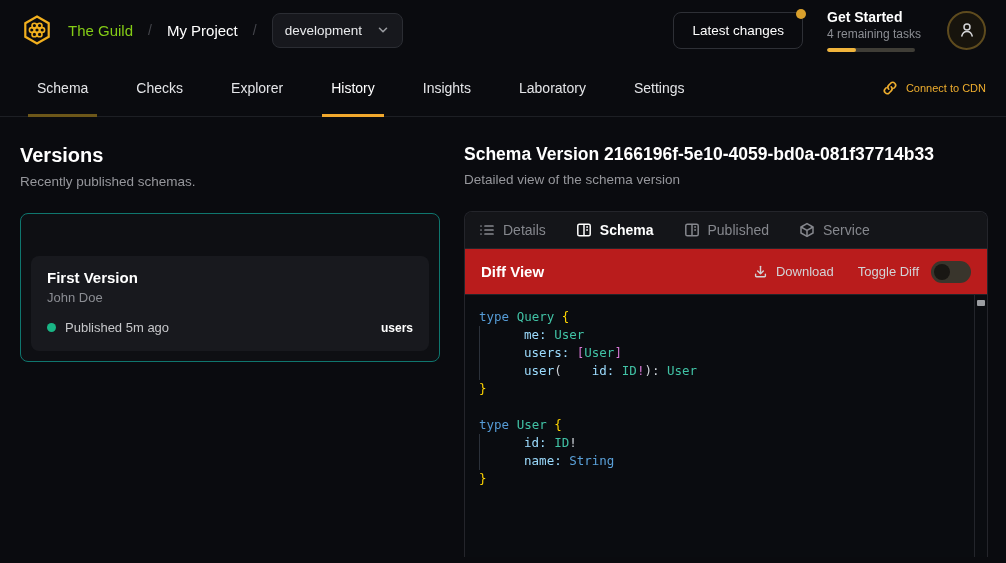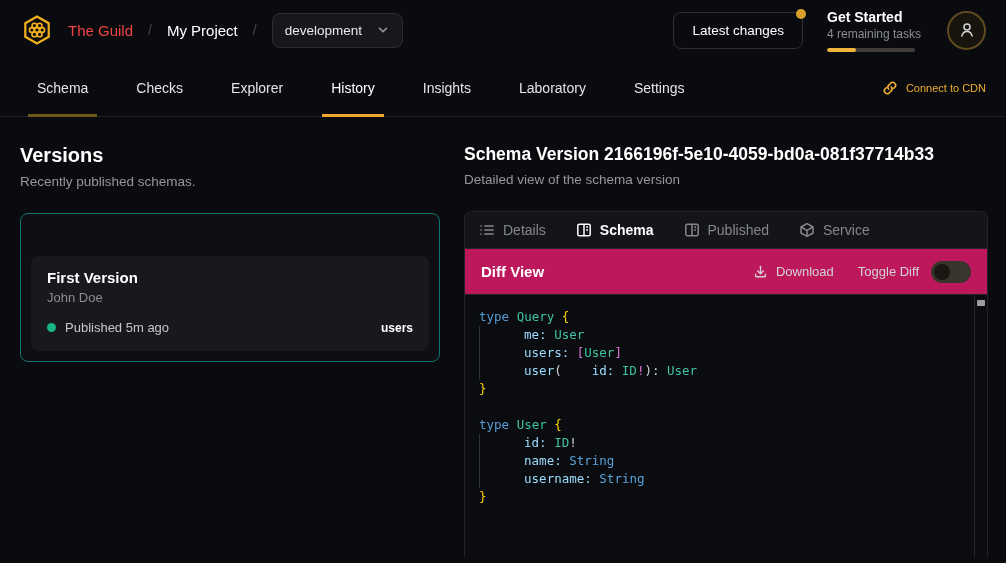--- a/index.html
+++ b/index.html
@@ -4,21 +4,21 @@
 <style>
   * { margin:0; padding:0; box-sizing:border-box; }
   html,body { background:#060709; }
   body { font-family:"Liberation Sans", sans-serif; }
   .app { position:relative; width:1006px; height:563px; background:#0a0b0f; color:#e8e9eb; overflow:hidden; }
 
   
   header { height:60px; padding:0 20px; display:flex; align-items:center; justify-content:space-between; }
   .h-left { display:flex; align-items:center; }
   .logo { width:34px; height:34px; display:flex; align-items:center; justify-content:center; margin-right:14px; cursor:pointer; }
-  .brand { font-size:15px; color:#ef4444; font-weight:500; cursor:pointer; }
+  .brand { font-size:15px; color:#84cc16; font-weight:500; cursor:pointer; }
   .crumb-sep { color:#45464c; margin:0 15px; font-size:14px; }
   .proj { font-size:15px; color:#fff; font-weight:500; cursor:pointer; }
   .env-btn { display:flex; align-items:center; gap:14px; background:#17181d; border:1px solid #2b2d33; border-radius:8px; padding:9px 12px; color:#e9eaec; font-size:13.5px; cursor:pointer; font-family:inherit; }
   .env-btn svg { display:block; }
 
   .h-right { display:flex; align-items:center; gap:24px; }
   .latest-btn { position:relative; background:transparent; border:1px solid #2e3036; border-radius:8px; padding:10px 18px; color:#fff; font-size:13.5px; cursor:pointer; font-family:inherit; }
   .notif-dot { position:absolute; top:-4px; right:-4px; width:10px; height:10px; border-radius:50%; background:#d9a02c; }
   .get-started { width:96px; cursor:pointer; }
   .gs-title { font-size:14px; font-weight:600; color:#fff; }
@@ -52,21 +52,21 @@
   .v-badge { margin-left:auto; font-size:12px; font-weight:700; color:#fff; }
 
   .col-right { flex:1; min-width:0; }
   .detail-title { font-size:17.5px; font-weight:700; color:#fff; margin-top:13px; white-space:nowrap; }
   .detail-box { margin-top:24px; border:1px solid #24252b; border-bottom:none; border-radius:8px 8px 0 0; height:346px; overflow:hidden; display:flex; flex-direction:column; }
   .detail-tabs { height:37px; flex:0 0 37px; background:#141519; border-bottom:1px solid #24252b; display:flex; align-items:center; padding:0 14px; gap:30px; }
   .dtab { display:flex; align-items:center; gap:8px; font-size:14px; color:#85878d; cursor:pointer; background:none; border:none; font-family:inherit; }
   .dtab svg { display:block; }
   .dtab.active { color:#fff; font-weight:600; }
 
-  .diff-row { height:46px; flex:0 0 46px; background:#be185d; border-bottom:1px solid #222329; display:flex; align-items:center; justify-content:space-between; padding:0 16px; }
+  .diff-row { height:46px; flex:0 0 46px; background:#b91c1c; border-bottom:1px solid #222329; display:flex; align-items:center; justify-content:space-between; padding:0 16px; }
   .diff-title { font-size:15px; font-weight:700; color:#fff; }
   .diff-actions { display:flex; align-items:center; gap:24px; }
   .dl-btn { display:flex; align-items:flex-end; gap:8px; background:none; border:none; color:#d2d3d6; font-size:13px; cursor:pointer; font-family:inherit; }
   .toggle-label { font-size:13px; color:#d2d3d6; }
   .switch { position:relative; width:40px; height:22px; border-radius:11px; background:#39352c; border:none; cursor:pointer; margin-left:-12px; }
   .knob { position:absolute; top:3px; left:3px; width:16px; height:16px; border-radius:50%; background:#191713; }
 
   .code-area { position:relative; flex:1; background:#0a0c10; padding:13px 26px 0 14px; font-family:"DejaVu Sans Mono", monospace; font-size:12.5px; line-height:18px; overflow:hidden; }
   .code-line { position:relative; white-space:pre; height:18px; color:#d4d4d4; }
   .code-line.guided::before { content:''; position:absolute; left:0; top:0; bottom:0; border-left:1px solid #2b313a; }
@@ -240,21 +240,20 @@
           <div class="code-content">
               <div class="code-line"><span class="tk-kw">type </span><span class="tk-typ">Query </span><span class="tk-brc">{</span></div>
               <div class="code-line guided"><span class="tk-def">  </span><span class="tk-fld">me:</span><span class="tk-def"> </span><span class="tk-typ">User</span></div>
               <div class="code-line guided"><span class="tk-def">  </span><span class="tk-fld">users:</span><span class="tk-def"> </span><span class="tk-pnk">[</span><span class="tk-typ">User</span><span class="tk-pnk">]</span></div>
               <div class="code-line guided"><span class="tk-def">  </span><span class="tk-fld">user</span><span class="tk-pun">(</span><span class="tk-fld">id:</span><span class="tk-def"> </span><span class="tk-typ">ID</span><span class="tk-pnk">!</span><span class="tk-pun">)</span><span class="tk-pun">:</span><span class="tk-def"> </span><span class="tk-typ">User</span></div>
               <div class="code-line"><span class="tk-brc">}</span></div>
               <div class="code-line">&nbsp;</div>
               <div class="code-line"><span class="tk-kw">type </span><span class="tk-typ">User </span><span class="tk-brc">{</span></div>
               <div class="code-line guided"><span class="tk-def">  </span><span class="tk-fld">id:</span><span class="tk-def"> </span><span class="tk-typ">ID</span><span class="tk-pun">!</span></div>
               <div class="code-line guided"><span class="tk-def">  </span><span class="tk-fld">name:</span><span class="tk-def"> </span><span class="tk-blu">String</span></div>
-              <div class="code-line guided"><span class="tk-def">  </span><span class="tk-fld">username:</span><span class="tk-def"> </span><span class="tk-blu">String</span></div>
               <div class="code-line"><span class="tk-brc">}</span></div>
             </div>
           <div class="code-scrollbar">
             <div class="code-thumb"></div>
           </div>
         </div>
 
       </div>
     </section>
   </main>

